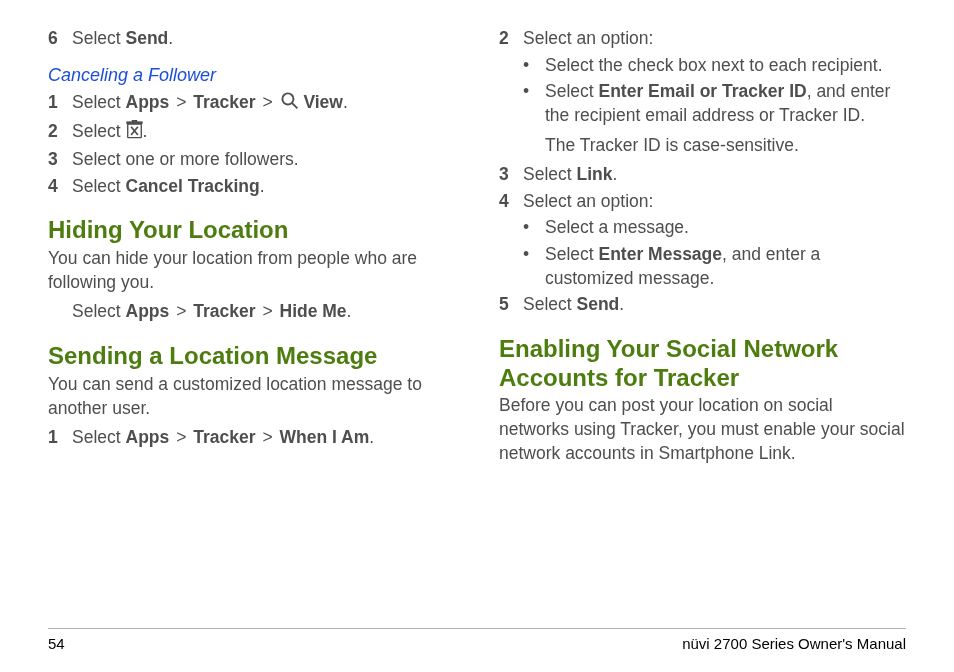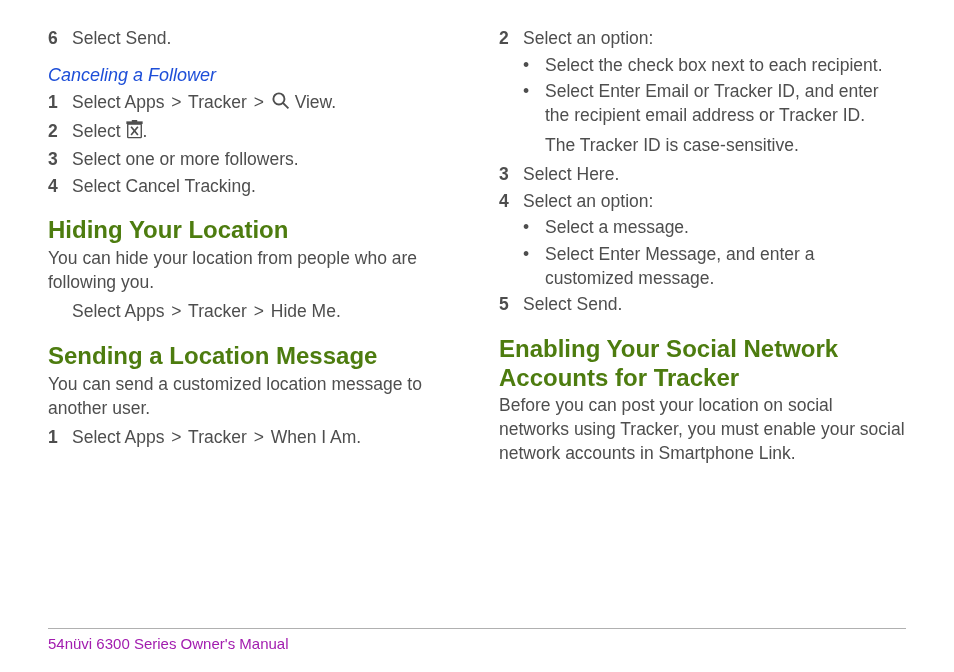--- a/index.html
+++ b/index.html
@@ -73,32 +73,33 @@
     font-weight: 700;
     font-size: 24px;
     margin: 18px 0 2px 0;
     line-height: 1.2;
   }
   .indented-step {
     margin-left: 24px;
     margin-top: 6px;
     margin-bottom: 6px;
   }
-  .b { font-weight: 400; text-align: center; }
+  .b { font-weight: 700; text-align: center; }
   .gt { margin: 0 2px; }
   .footer {
     position: absolute;
     left: 48px;
     right: 48px;
     bottom: 20px;
     display: flex;
+    justify-content: space-between;
     border-top: 1px solid #b0b0b0;
     padding-top: 6px;
     font-size: 15px;
-    color: #a21caf;
+    color: #000000;
   }
   .icon {
     display: inline-block;
     vertical-align: -2px;
   }
 </style>
 </head>
 <body>
 
 <div class="page">
@@ -201,21 +202,21 @@
         <div class="txtb">
           <span>Select </span><span class="b">Enter Email or Tracker ID</span><span>, and enter the recipient email address or Tracker ID.</span>
         </div>
       </div>
 
       <div class="sub-note">The Tracker ID is case-sensitive.</div>
 
       <div class="num-item">
         <div class="num">3</div>
         <div class="txt">
-          <span>Select </span><span class="b">Here</span><span>.</span>
+          <span>Select </span><span class="b">Link</span><span>.</span>
         </div>
       </div>
 
       <div class="num-item">
         <div class="num">4</div>
         <div class="txt">Select an option:</div>
       </div>
 
       <div class="bullet-item">
         <div class="bullet">•</div>
@@ -237,15 +238,15 @@
       </div>
 
       <h2 class="section">Enabling Your Social Network Accounts for Tracker</h2>
       <p class="intro">Before you can post your location on social networks using Tracker, you must enable your social network accounts in Smartphone Link.</p>
 
     </div>
   </div>
 
   <div class="footer">
     <span>54</span>
-    <span>nüvi 6300 Series Owner's Manual</span>
+    <span>nüvi 2700 Series Owner's Manual</span>
   </div>
 </div>
 
 </body></html>

